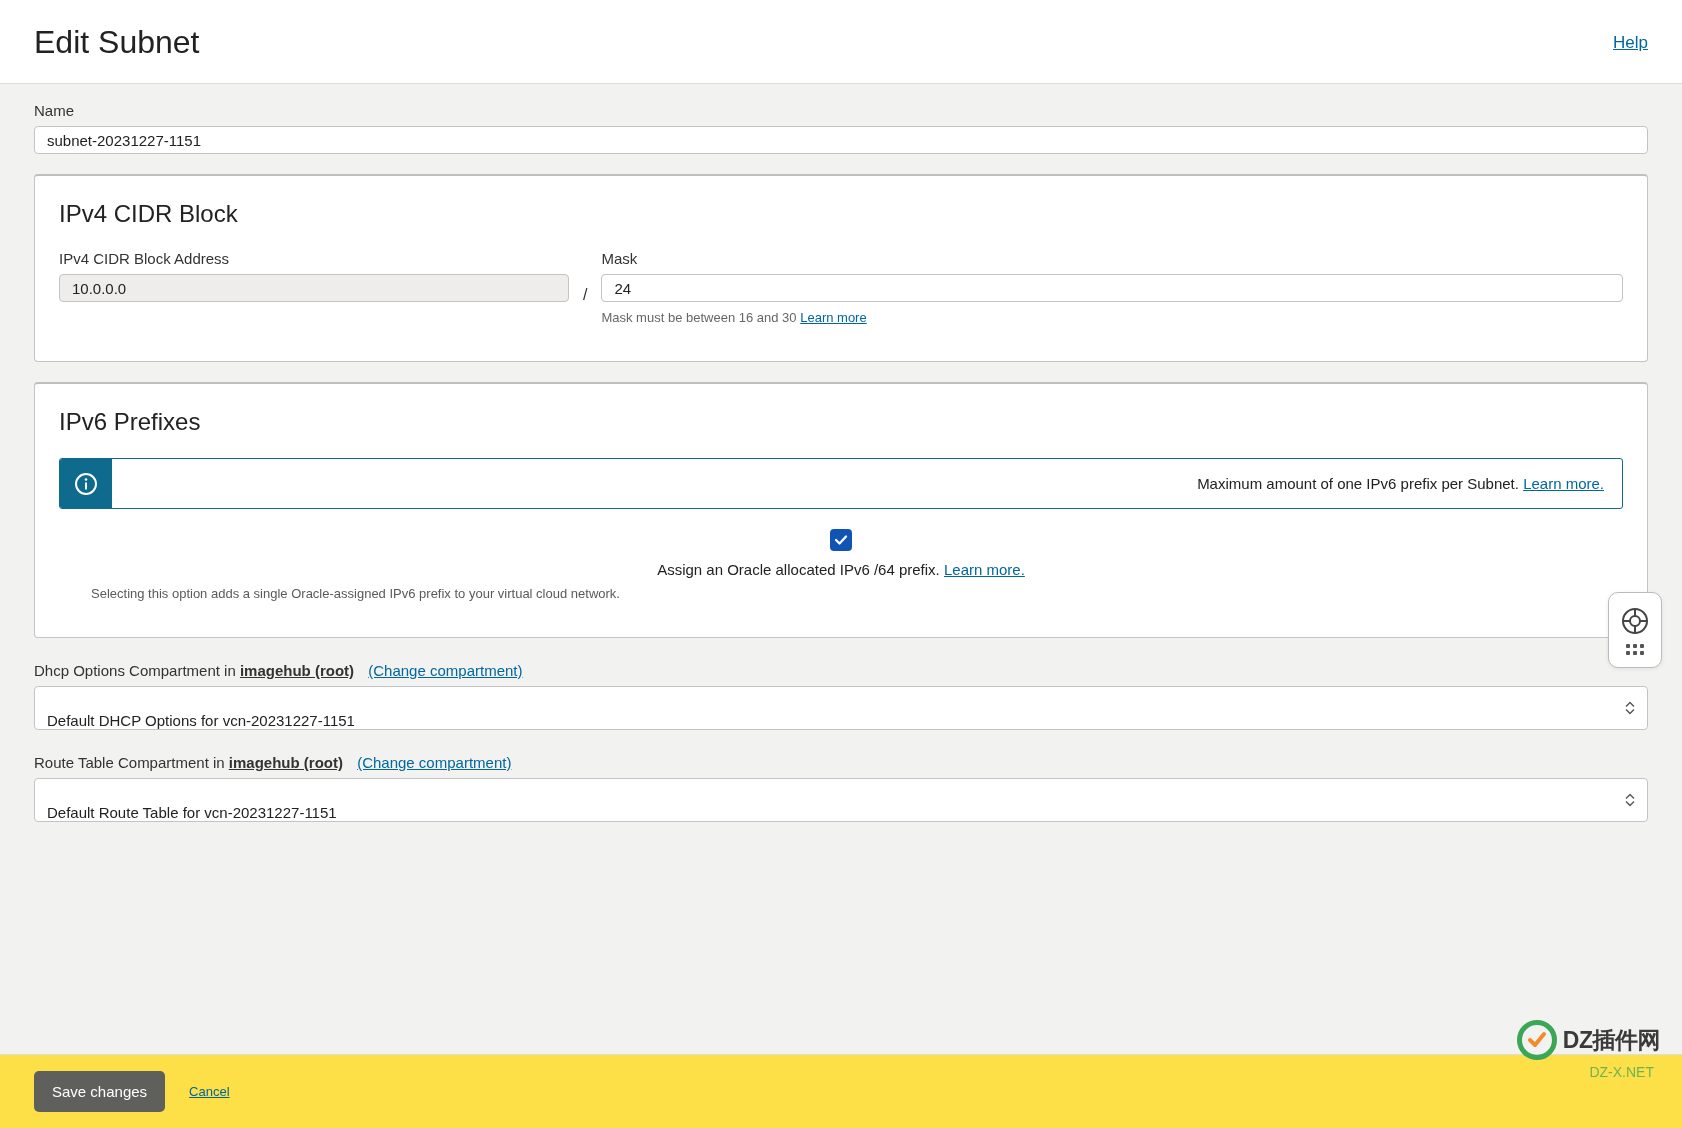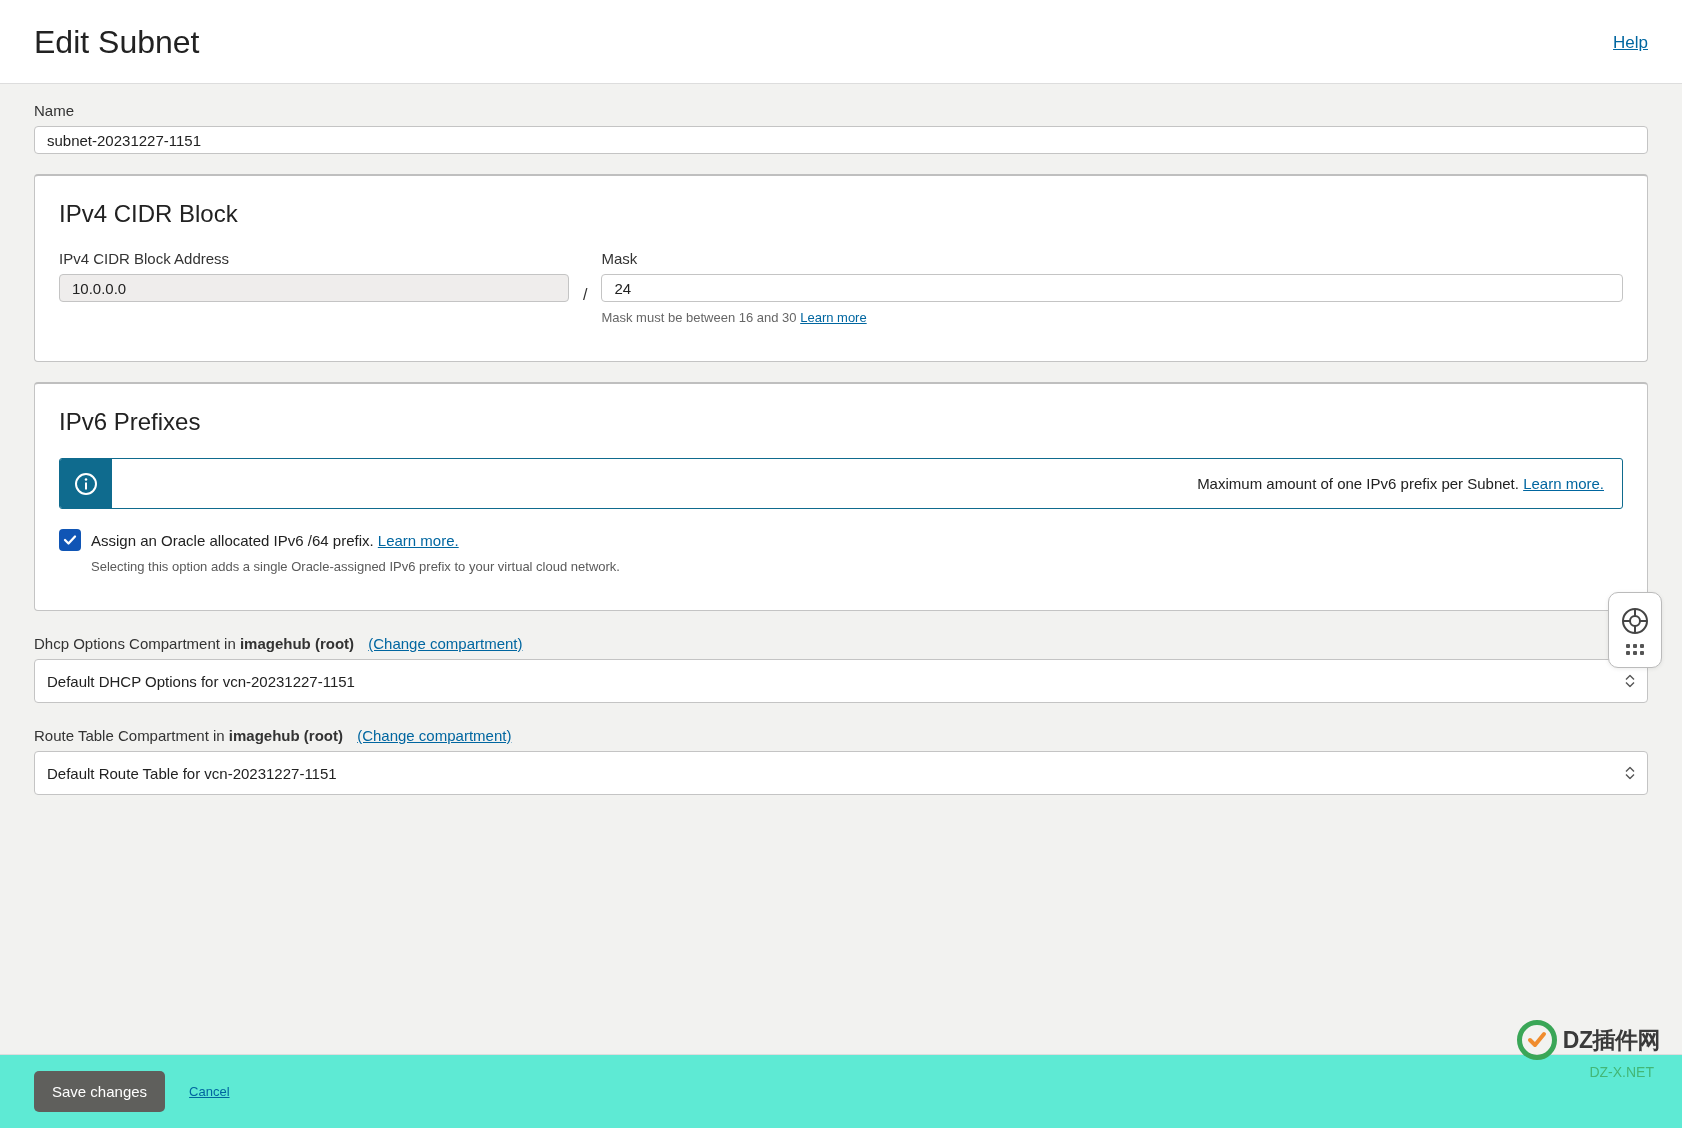--- a/index.html
+++ b/index.html
@@ -101,20 +101,21 @@
   padding: 16px 18px;
   font-size: 15px;
   color: #222;
   display: flex;
   align-items: center;
 }
 .checkbox-row {
   display: flex;
   align-items: center;
   gap: 10px;
+  flex-direction: column;
 }
 .checkbox {
   width: 22px;
   height: 22px;
   background: #1055b5;
   border-radius: 4px;
   display: flex;
   align-items: center;
   justify-content: center;
   flex-shrink: 0;
@@ -126,39 +127,39 @@
   color: #5a5a5a;
   margin-top: 8px;
   margin-left: 32px;
 }
 .compartment-section { margin-top: 24px; }
 .compartment-label {
   font-size: 15px;
   color: #333;
   margin-bottom: 7px;
 }
-.compartment-label b { font-weight: 700; }
+.compartment-label b { font-weight: 700; text-decoration: underline; }
 .change-link {
   color: #0066a0;
   text-decoration: underline;
   margin-left: 10px;
   cursor: pointer;
 }
 .select {
   width: 100%;
   height: 44px;
   border: 1px solid #c4c4c4;
   border-radius: 4px;
   background: #fff;
   padding: 0 40px 0 12px;
   font-size: 15px;
   color: #222;
   position: relative;
   display: flex;
-  align-items: center;
+  align-items: flex-end;
   cursor: pointer;
 }
 .select-arrows {
   position: absolute;
   right: 12px;
   top: 50%;
   transform: translateY(-50%);
   display: flex;
   flex-direction: column;
   gap: 1px;
@@ -166,21 +167,21 @@
 .footer {
   position: absolute;
   bottom: 0;
   left: 0;
   right: 0;
   border-top: 1px solid #ddd;
   padding: 16px 34px;
   display: flex;
   gap: 24px;
   align-items: center;
-  background: #5eead4;
+  background: #fde047;
 }
 .btn-primary {
   background: #5f5f5c;
   color: #fff;
   border: none;
   border-radius: 5px;
   padding: 12px 18px;
   font-size: 15px;
   cursor: pointer;
 }

